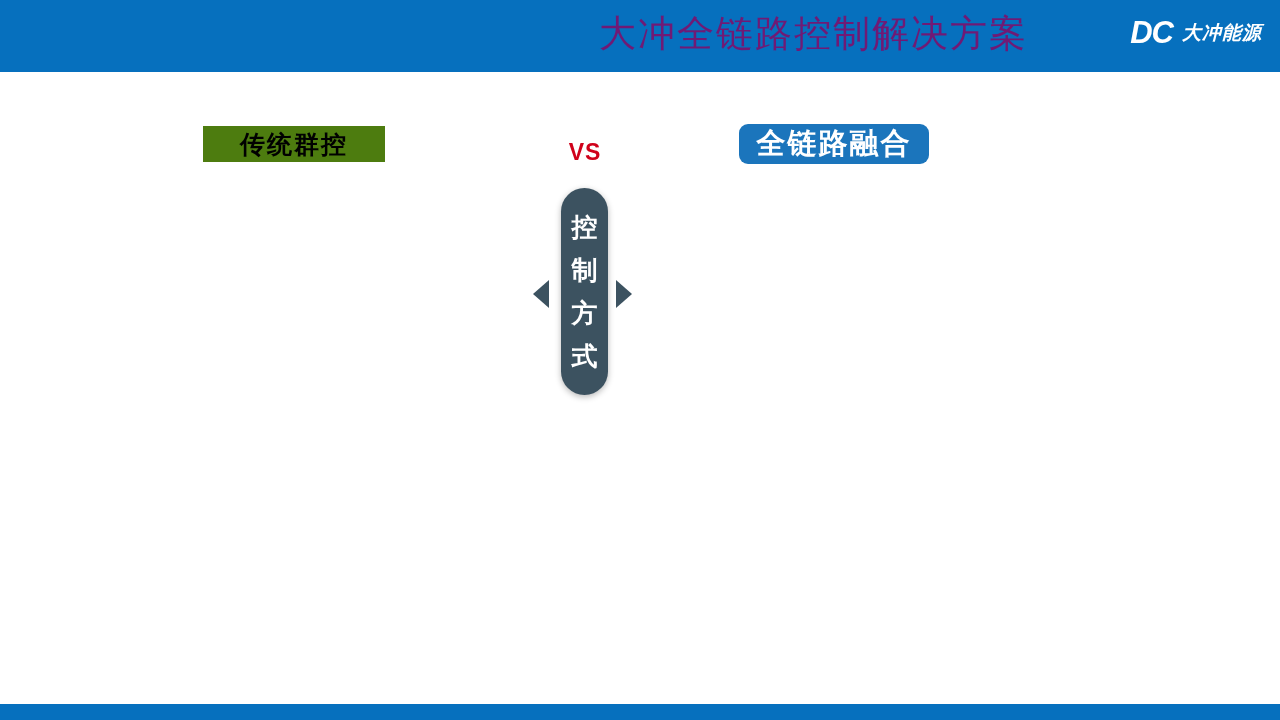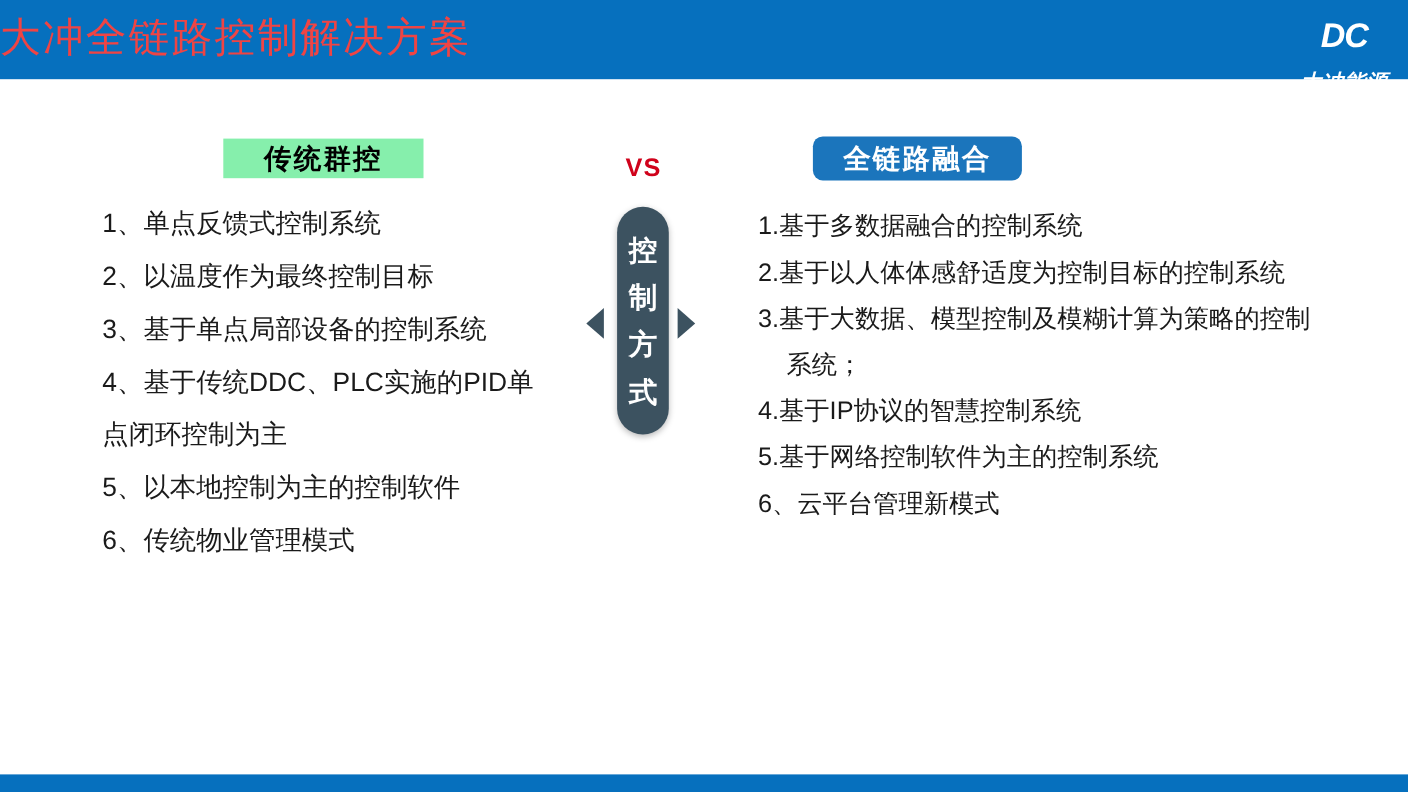--- a/index.html
+++ b/index.html
@@ -26,37 +26,36 @@
     top: 0;
     width: 1280px;
     height: 72px;
     background: #0670BE;
   }
   .header-title {
     position: absolute;
     left: 0;
     top: 10px;
     width: 1028px;
-    text-align: left;
-    color: #ef4444;
+    text-align: right;
+    color: #701a75;
     font-size: 37px;
     font-weight: 400;
     letter-spacing: 2px;
     line-height: 48px;
     white-space: nowrap;
   }
   .brand-logo {
     position: absolute;
     right: 18px;
     top: 16px;
     display: flex;
     align-items: center;
     gap: 9px;
     color: #ffffff;
-    flex-direction: column;
   }
   .brand-dc {
     font-size: 31px;
     font-weight: bold;
     font-style: italic;
     letter-spacing: -1px;
     line-height: 34px;
   }
   .brand-cn {
     font-size: 19px;
@@ -66,39 +65,39 @@
     line-height: 34px;
   }
 
   
   .badge-left {
     position: absolute;
     left: 203px;
     top: 126px;
     width: 182px;
     height: 36px;
-    background: #86efac;
+    background: #4d7c0f;
     color: #000000;
     font-size: 25px;
     font-weight: bold;
     letter-spacing: 2px;
     display: flex;
     align-items: center;
     justify-content: center;
   }
   .badge-right {
     position: absolute;
     left: 739px;
     top: 124px;
     width: 190px;
     height: 40px;
     background: #1B75BC;
     border-radius: 9px;
     color: #ffffff;
-    font-size: 25px;
+    font-size: 29px;
     font-weight: bold;
     letter-spacing: 2px;
     display: flex;
     align-items: center;
     justify-content: center;
   }
 
   
   .col-left {
     position: absolute;
@@ -190,46 +189,28 @@
 <div id="slide">
 
   <div class="header-bar"></div>
   <div class="header-title">大冲全链路控制解决方案</div>
   <div class="brand-logo">
     <span class="brand-dc">DC</span>
     <span class="brand-cn">大冲能源</span>
   </div>
 
   <div class="badge-left">传统群控</div>
-  <div class="col-left">
-    <div class="line">1、单点反馈式控制系统</div>
-    <div class="line">2、以温度作为最终控制目标</div>
-    <div class="line">3、基于单点局部设备的控制系统</div>
-    <div class="line">4、基于传统DDC、PLC实施的PID单</div>
-    <div class="line">点闭环控制为主</div>
-    <div class="line">5、以本地控制为主的控制软件</div>
-    <div class="line">6、传统物业管理模式</div>
-  </div>
 
   <div class="vs-label">VS</div>
   <div class="arrow arrow-left"></div>
   <div class="arrow arrow-right"></div>
   <div class="center-pill">
     <span class="ch">控</span>
     <span class="ch">制</span>
     <span class="ch">方</span>
     <span class="ch">式</span>
   </div>
 
   <div class="badge-right">全链路融合</div>
-  <div class="col-right">
-    <div class="line">1.基于多数据融合的控制系统</div>
-    <div class="line">2.基于以人体体感舒适度为控制目标的控制系统</div>
-    <div class="line">3.基于大数据、模型控制及模糊计算为策略的控制</div>
-    <div class="line cont">系统；</div>
-    <div class="line">4.基于IP协议的智慧控制系统</div>
-    <div class="line">5.基于网络控制软件为主的控制系统</div>
-    <div class="line">6、云平台管理新模式</div>
-  </div>
 
   <div class="footer-bar"></div>
 
 </div>
 
 </body></html>

